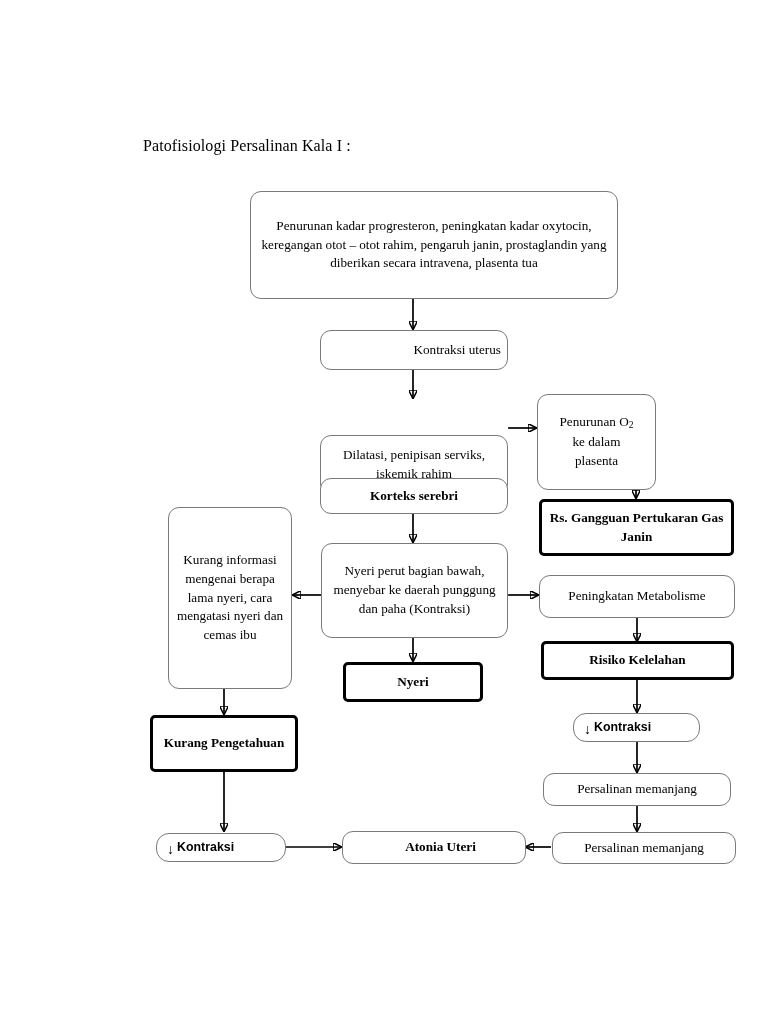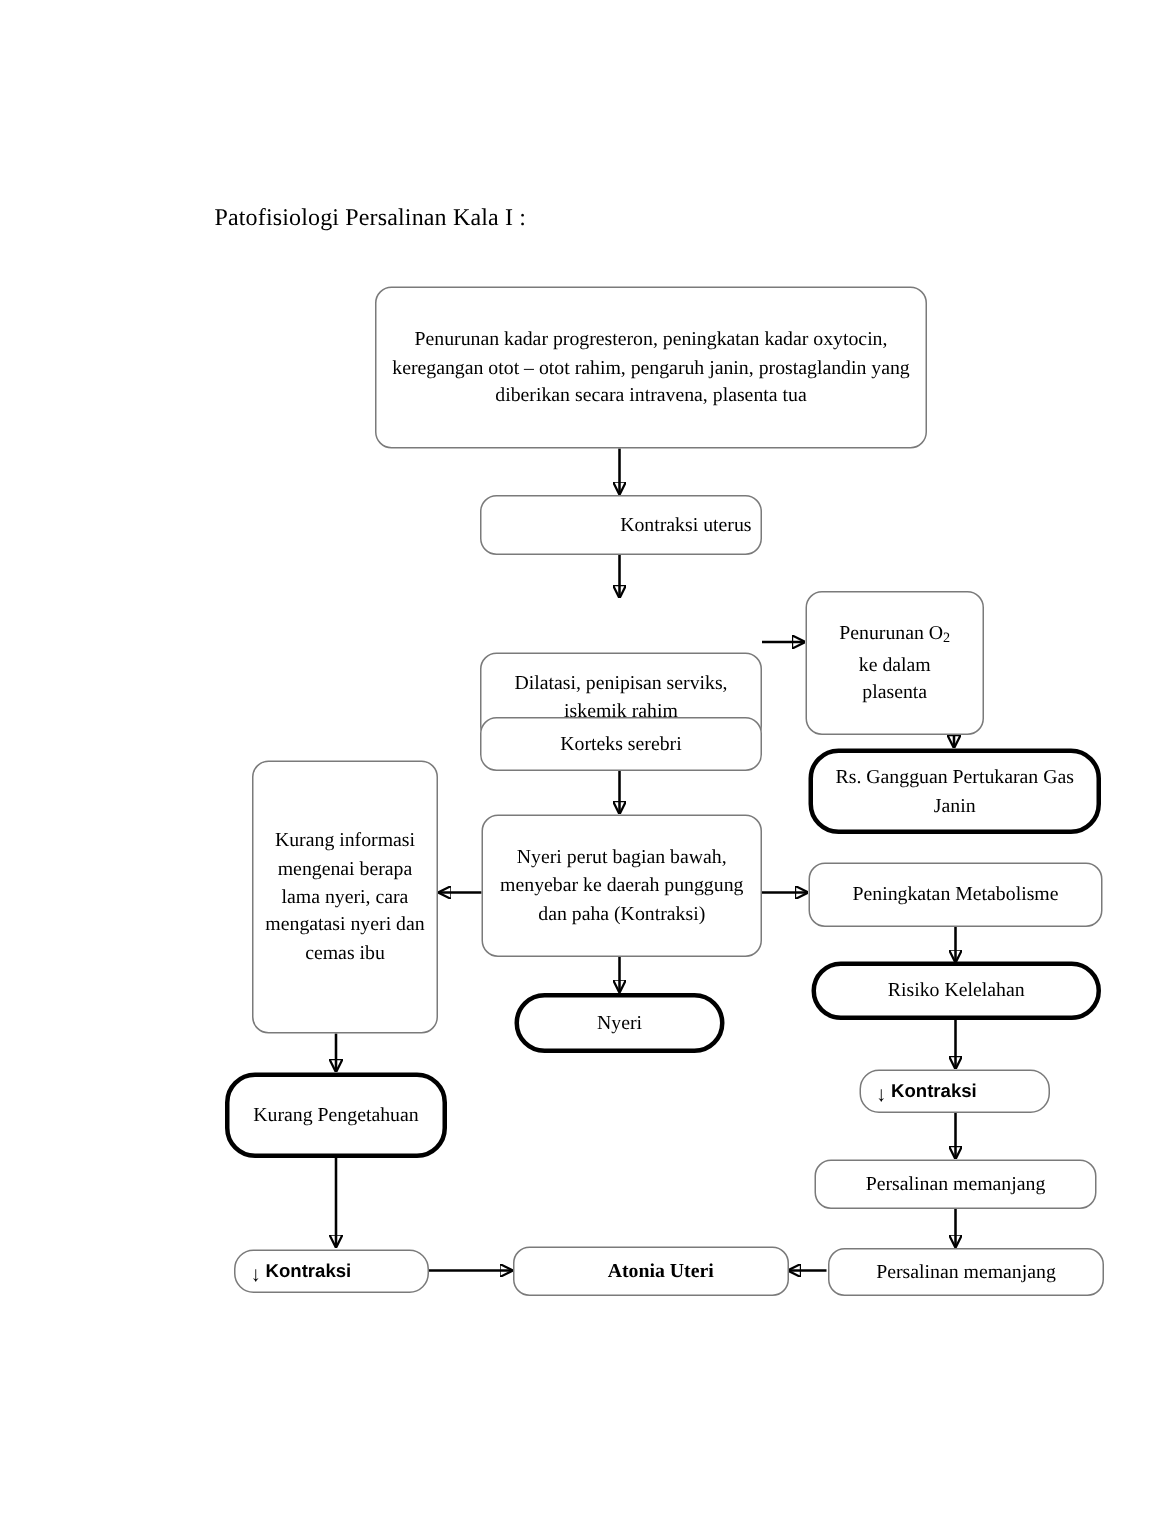--- a/index.html
+++ b/index.html
@@ -49,22 +49,22 @@
     font-size: 13.2px;
     line-height: 1.42;
     padding: 3px 6px;
     z-index: 2;
   }
   .node .txt { display: block; width: 100%; }
 
   
   .node.thick {
     border: 3px solid #000000;
-    border-radius: 20px;
-    font-weight: normal;
+    border-radius: 5px;
+    font-weight: bold;
   }
   .node.bold-text { font-weight: bold; padding-left: 19px; }
 
   
   .node.sans {
     font-family: "Liberation Sans", "DejaVu Sans", sans-serif;
     font-weight: bold;
     font-size: 12.4px;
     border-radius: 13px;
     justify-content: flex-start;
@@ -144,21 +144,21 @@
   <div class="node" style="left:320px; top:399px; width:188px; height:60px;margin-top:36px;">
     <span class="txt">Dilatasi, penipisan serviks, iskemik rahim</span>
   </div>
 
   <div class="node" style="left:537px; top:394px; width:119px; height:96px; flex-direction:column;">
     <span class="txt"><span>Penurunan O</span><sub>2</sub></span>
     <span class="txt">ke dalam</span>
     <span class="txt">plasenta</span>
   </div>
 
-  <div class="node" style="left:320px; top:478px; width:188px; height:36px;">
+  <div class="node" style="left:320px; top:478px; width:188px; height:36px;font-weight:bold;">
     <span class="txt">Korteks serebri</span>
   </div>
 
   <div class="node thick" style="left:539px; top:499px; width:195px; height:57px;">
     <span class="txt">Rs. Gangguan Pertukaran Gas Janin</span>
   </div>
 
   <div class="node" style="left:168px; top:507px; width:124px; height:182px;justify-content:center;">
     <span class="txt">Kurang informasi mengenai berapa lama nyeri, cara mengatasi nyeri dan cemas ibu</span>
   </div>

